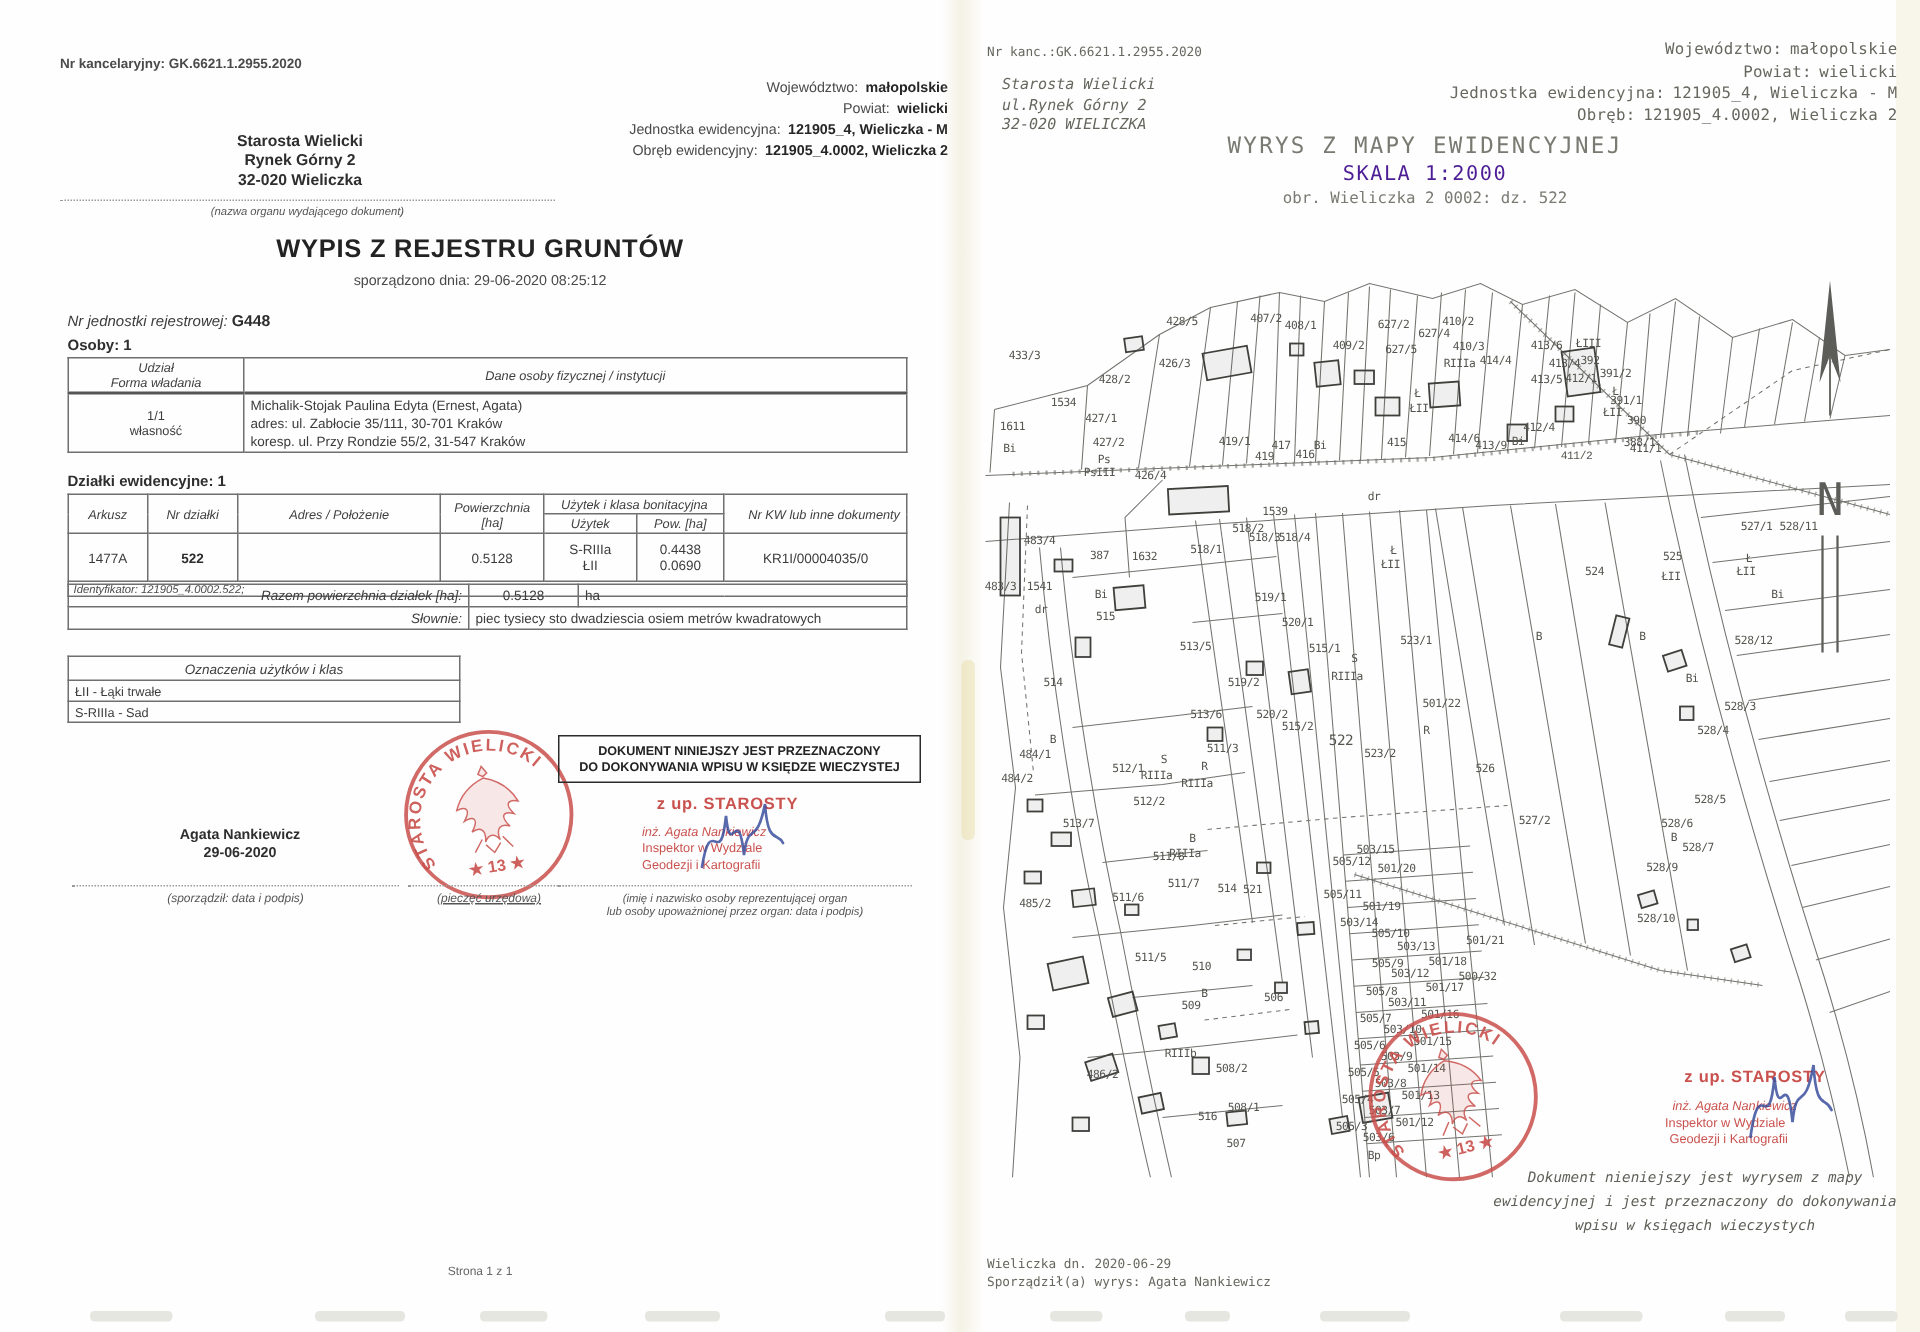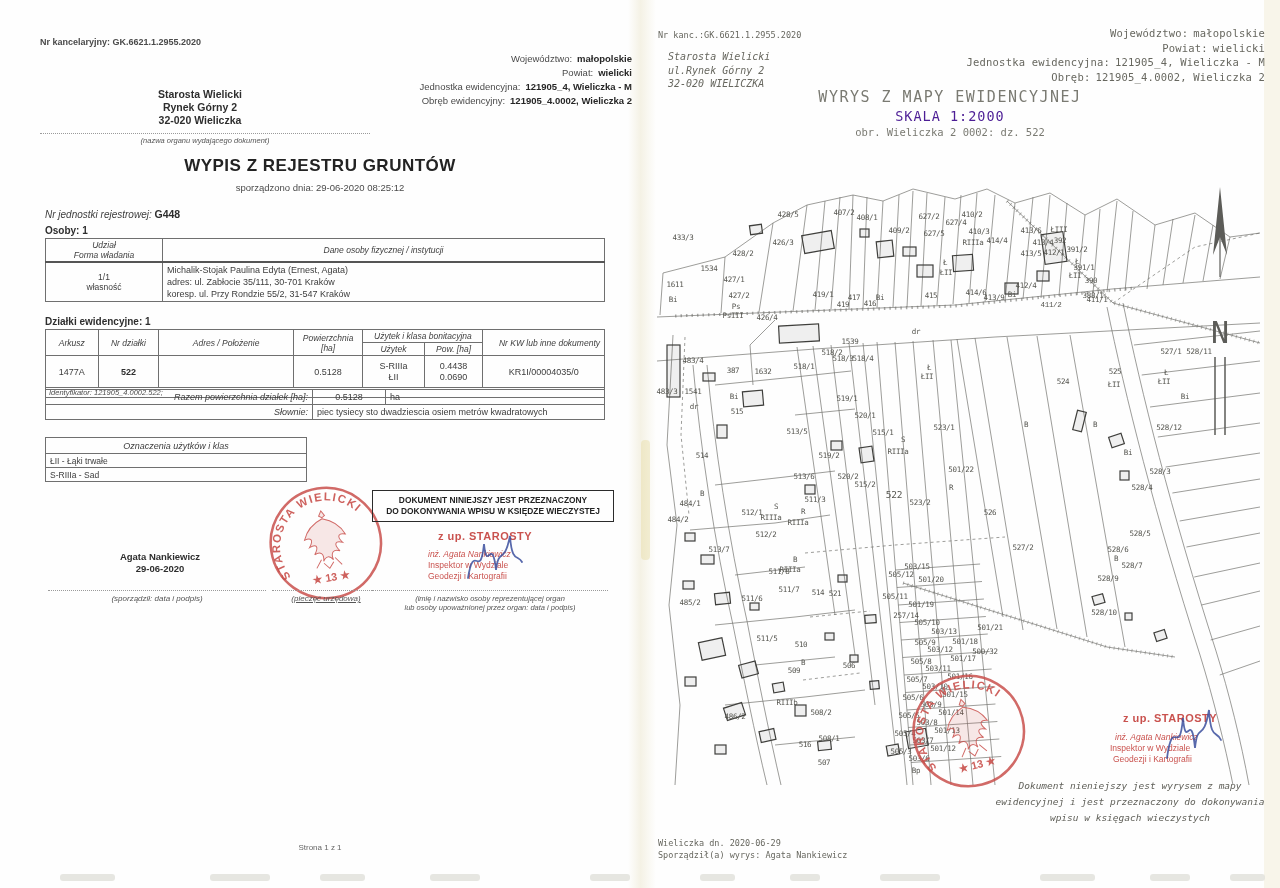--- a/index.html
+++ b/index.html
@@ -541,21 +541,21 @@
           <div class="maplab" style="left: 166px; top: 527px;">508/2</div>
           <div class="maplab" style="left: 174px; top: 553px;">508/1</div>
           <div class="maplab" style="left: 150px; top: 559px;">516</div>
           <div class="maplab" style="left: 169px; top: 577px;">507</div>
           <div class="maplab" style="left: 80px; top: 531px;">486/2</div>
           <div class="maplab" style="left: 330px; top: 466px;">500/32</div>
           <div class="maplab" style="left: 246px; top: 389px;">505/12</div>
           <div class="maplab" style="left: 262px; top: 381px;">503/15</div>
           <div class="maplab" style="left: 276px; top: 394px;">501/20</div>
           <div class="maplab" style="left: 240px; top: 411px;">505/11</div>
-          <div class="maplab" style="left: 251px; top: 430px;">257/14</div>
+          <div class="maplab" style="left: 251px; top: 430px;">503/14</div>
           <div class="maplab" style="left: 266px; top: 419px;">501/19</div>
           <div class="maplab" style="left: 272px; top: 437px;">505/10</div>
           <div class="maplab" style="left: 289px; top: 446px;">503/13</div>
           <div class="maplab" style="left: 335px; top: 442px;">501/21</div>
           <div class="maplab" style="left: 270px; top: 457px;">505/9</div>
           <div class="maplab" style="left: 285px; top: 464px;">503/12</div>
           <div class="maplab" style="left: 310px; top: 456px;">501/18</div>
           <div class="maplab" style="left: 266px; top: 476px;">505/8</div>
           <div class="maplab" style="left: 283px; top: 483px;">503/11</div>
           <div class="maplab" style="left: 308px; top: 473px;">501/17</div>

